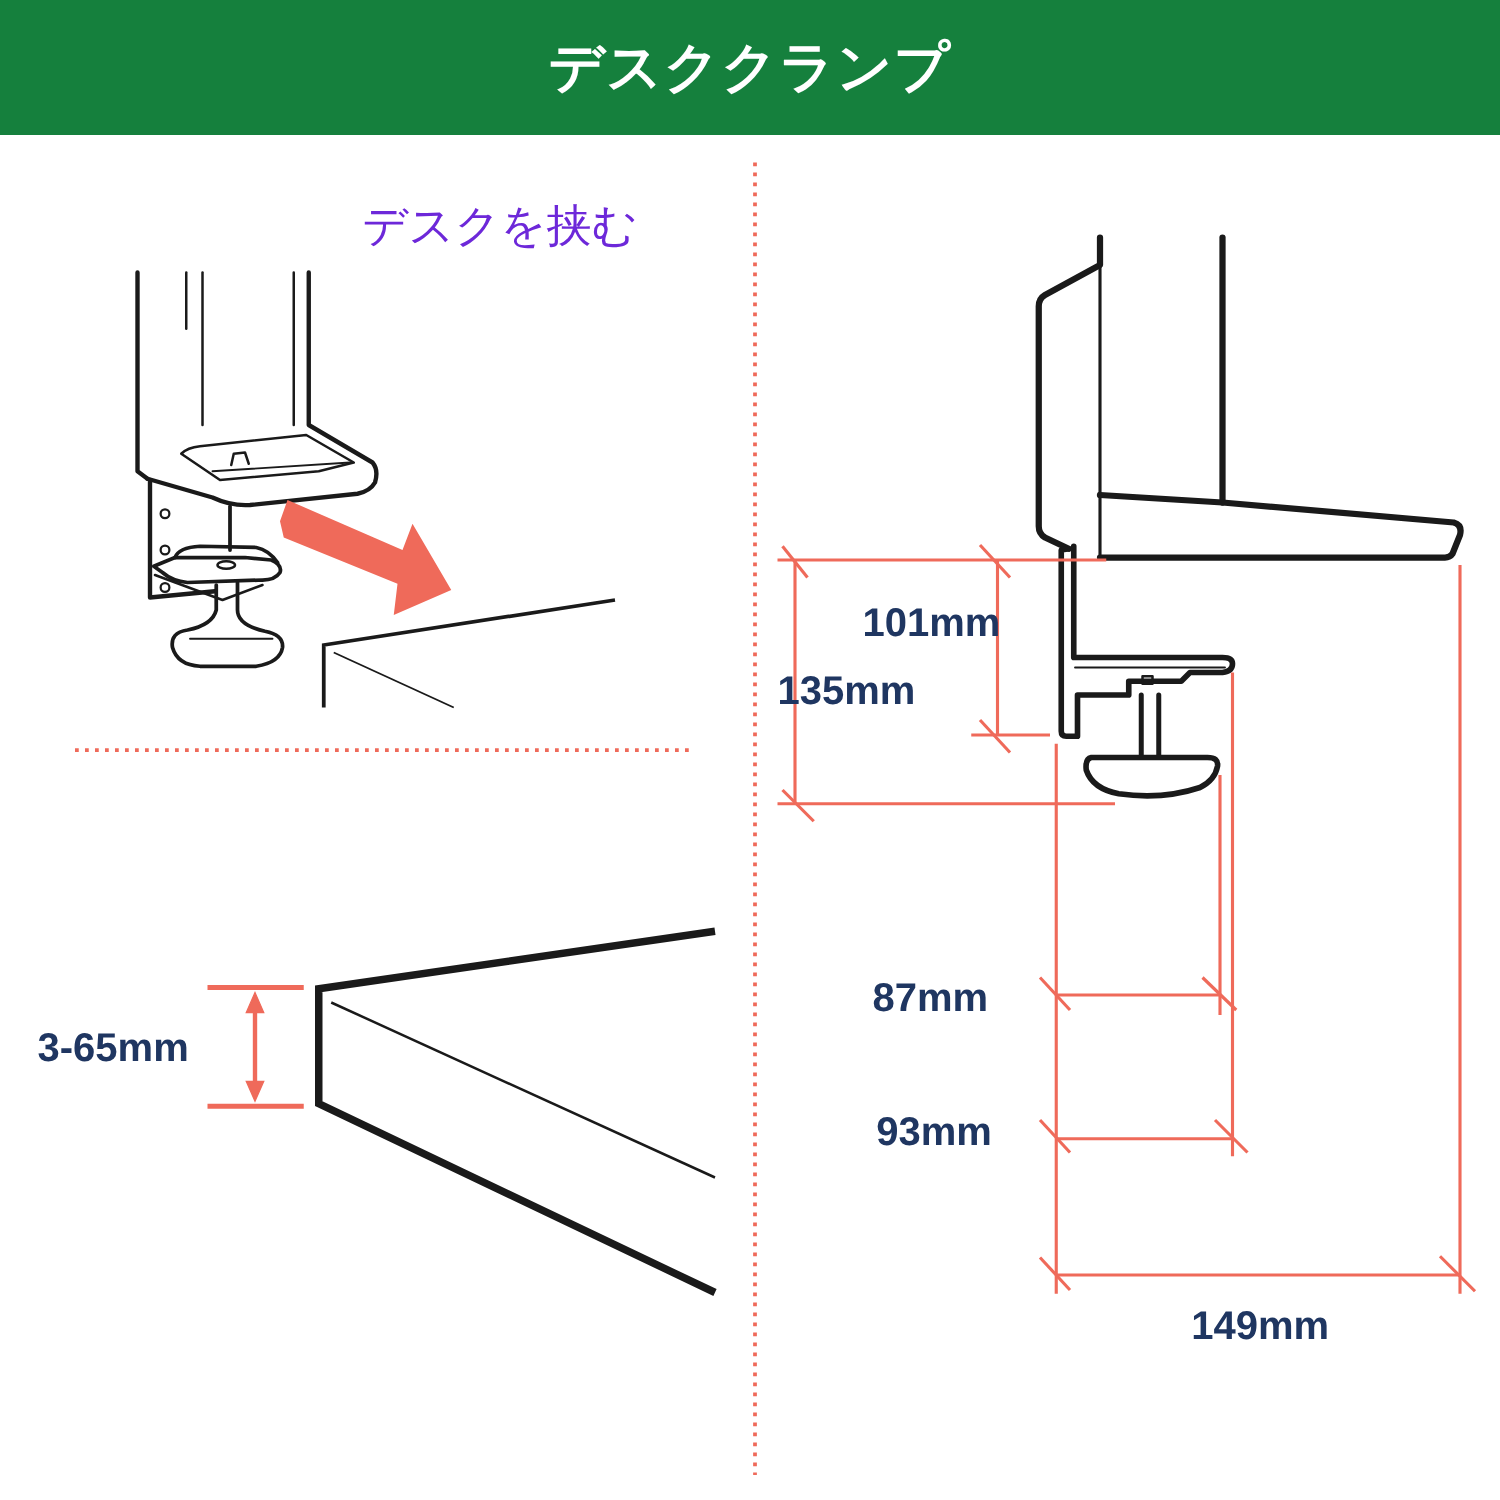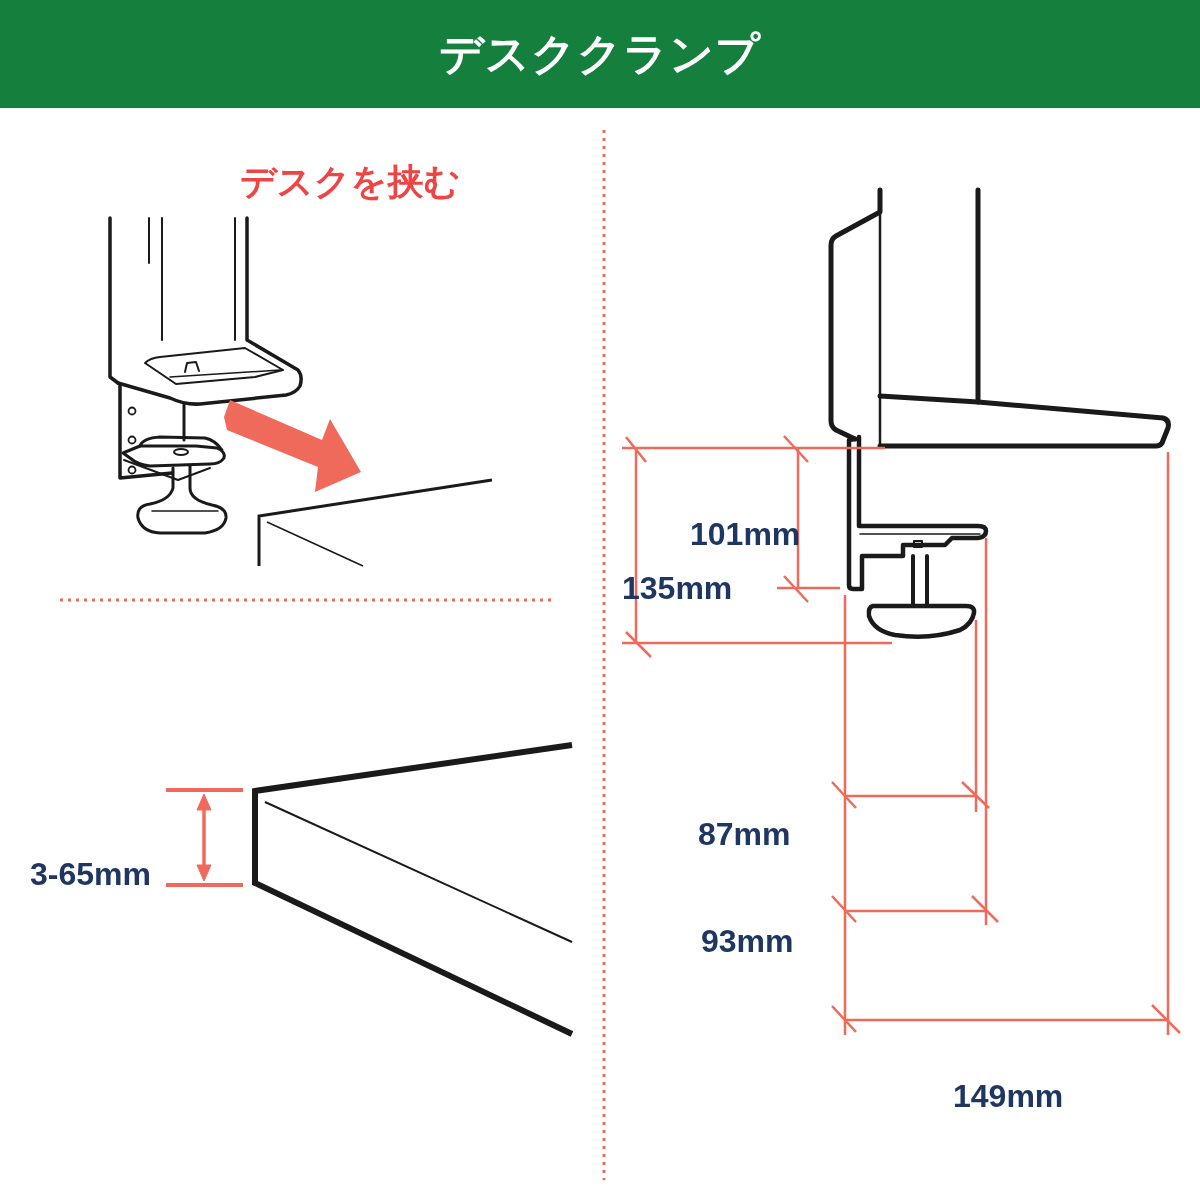--- a/index.html
+++ b/index.html
@@ -1,24 +1,24 @@
 <!DOCTYPE html>
 <html><head>
 <meta charset="utf-8">
 <style>
   html, body { margin: 0; padding: 0; background: #ffffff; }
   body { width: 1200px; height: 1200px; position: relative; overflow: hidden;
          font-family: "DejaVu Sans", "Liberation Sans", sans-serif; }
   .header { position: absolute; left: 0; top: 0; width: 1200px; height: 108px;
             background: #15803d; display: flex; align-items: center; justify-content: center; }
   .header-title { color: #ffffff; font-size: 44px; font-weight: bold; letter-spacing: 1px; }
-  .subtitle { position: absolute; left: 240px; top: 150px; width: 320px; 
-              color: #ef4444; font-size: 36px; font-weight: bold; line-height: 64px; }
+  .subtitle { position: absolute; left: 240px; top: 150px; width: 320px; text-align: center;
+              color: #6d28d9; font-size: 36px; font-weight: normal; line-height: 64px; }
   .label { position: absolute; color: #1f3661; font-size: 32px; font-weight: bold;
-           font-family: "Liberation Sans", "DejaVu Sans", sans-serif; white-space: nowrap; margin-top: 36px; }
+           font-family: "Liberation Sans", "DejaVu Sans", sans-serif; white-space: nowrap; }
   svg.art { position: absolute; left: 0; top: 0; }
 </style>
 </head>
 <body>
 
 <div class="header">
   <span class="header-title">デスククランプ</span>
 </div>
 
 <svg class="art" width="1200" height="1200" viewBox="0 0 1200 1200">

